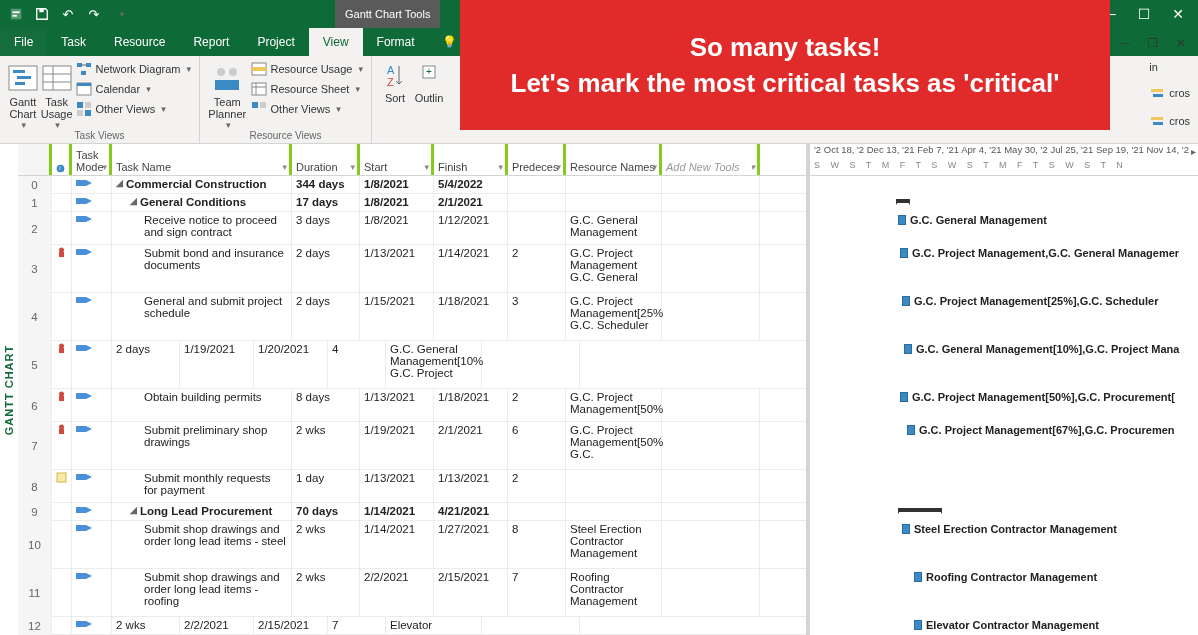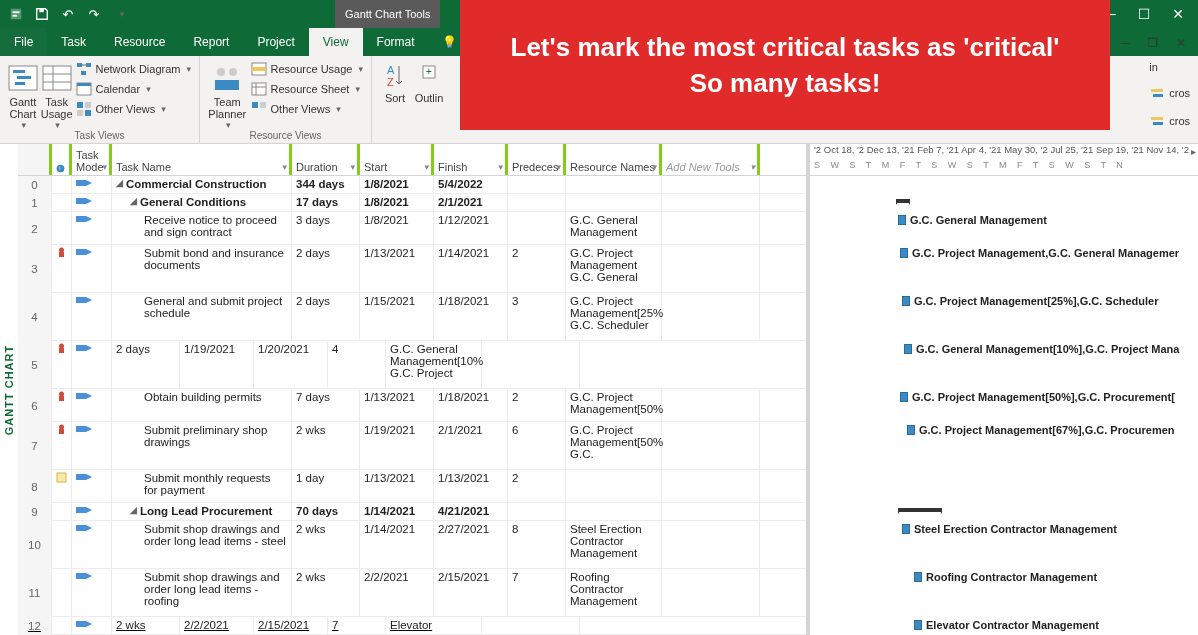--- a/index.html
+++ b/index.html
@@ -257,22 +257,22 @@
         <span class="ic"><svg viewBox="0 0 16 16">
             <rect x="2" y="4" width="12" height="3" fill="#f0c75e"></rect>
             <rect x="4" y="9" width="10" height="3" fill="#3b8ac4"></rect>
           </svg></span>
         <span>cros</span>
       </div>
   </div>
 </div>
 
 <div class="overlay-red">
+  <div>So many tasks!</div>
   <div>Let's mark the most critical tasks as 'critical'</div>
-  <div>So many tasks!</div>
 </div>
 
 <div class="content">
   <div class="side-label">
       <span>GANTT CHART</span>
     </div>
   <div class="grid">
     <div class="grid-head">
       <div class="gh-cell rownum"></div>
       <div class="gh-cell info">
@@ -434,21 +434,21 @@
               <rect x="3" y="5" width="5" height="5" fill="#d04a3e"></rect>
             </svg>
           </div>
           <div class="gc mode" style="width:40px">
             <svg viewBox="0 0 18 10">
               <rect x="0" y="2" width="10" height="6" fill="#4a90d9"></rect>
               <path d="M10 2 L16 5 L10 8 Z" fill="#4a90d9"></path>
             </svg>
           </div>
           <div class="gc tname indent2" style="width:180px">Obtain building permits</div>
-          <div class="gc dur" style="width:68px">7 days</div>
+          <div class="gc dur" style="width:68px">8 days</div>
           <div class="gc start" style="width:74px">1/13/2021</div>
           <div class="gc fin" style="width:74px">1/18/2021</div>
           <div class="gc pred" style="width:58px">2</div>
           <div class="gc res" style="width:96px">G.C. Project Management[50%</div>
           <div class="gc addcol" style="width:98px"></div>
         </div>
         <div class="grid-row" style="height: 48px;">
           <div class="gc rownum" style="height:48px">7</div>
           <div class="gc info" style="width:20px">
             <svg viewBox="0 0 11 11">
@@ -513,21 +513,21 @@
           <div class="gc info" style="width:20px"></div>
           <div class="gc mode" style="width:40px">
             <svg viewBox="0 0 18 10">
               <rect x="0" y="2" width="10" height="6" fill="#4a90d9"></rect>
               <path d="M10 2 L16 5 L10 8 Z" fill="#4a90d9"></path>
             </svg>
           </div>
           <div class="gc tname indent2" style="width:180px">Submit shop drawings and order long lead items - steel</div>
           <div class="gc dur" style="width:68px">2 wks</div>
           <div class="gc start" style="width:74px">1/14/2021</div>
-          <div class="gc fin" style="width:74px">2/27/2021</div>
+          <div class="gc fin" style="width:74px">1/27/2021</div>
           <div class="gc pred" style="width:58px">8</div>
           <div class="gc res" style="width:96px">Steel Erection Contractor Management</div>
           <div class="gc addcol" style="width:98px"></div>
         </div>
         <div class="grid-row" style="height: 48px;">
           <div class="gc rownum" style="height:48px">11</div>
           <div class="gc info" style="width:20px"></div>
           <div class="gc mode" style="width:40px">
             <svg viewBox="0 0 18 10">
               <rect x="0" y="2" width="10" height="6" fill="#4a90d9"></rect>
@@ -535,21 +535,21 @@
             </svg>
           </div>
           <div class="gc tname indent2" style="width:180px">Submit shop drawings and order long lead items - roofing</div>
           <div class="gc dur" style="width:68px">2 wks</div>
           <div class="gc start" style="width:74px">2/2/2021</div>
           <div class="gc fin" style="width:74px">2/15/2021</div>
           <div class="gc pred" style="width:58px">7</div>
           <div class="gc res" style="width:96px">Roofing Contractor Management</div>
           <div class="gc addcol" style="width:98px"></div>
         </div>
-        <div class="grid-row" style="height: 18px; text-decoration: underline;">
+        <div class="grid-row" style="height: 18px;">
           <div class="gc rownum" style="height:18px">12</div>
           <div class="gc info" style="width:20px"></div>
           <div class="gc mode" style="width:40px">
             <svg viewBox="0 0 18 10">
               <rect x="0" y="2" width="10" height="6" fill="#4a90d9"></rect>
               <path d="M10 2 L16 5 L10 8 Z" fill="#4a90d9"></path>
             </svg>
           </div>
           <div class="gc dur" style="width:68px">2 wks</div>
           <div class="gc start" style="width:74px">2/2/2021</div>

